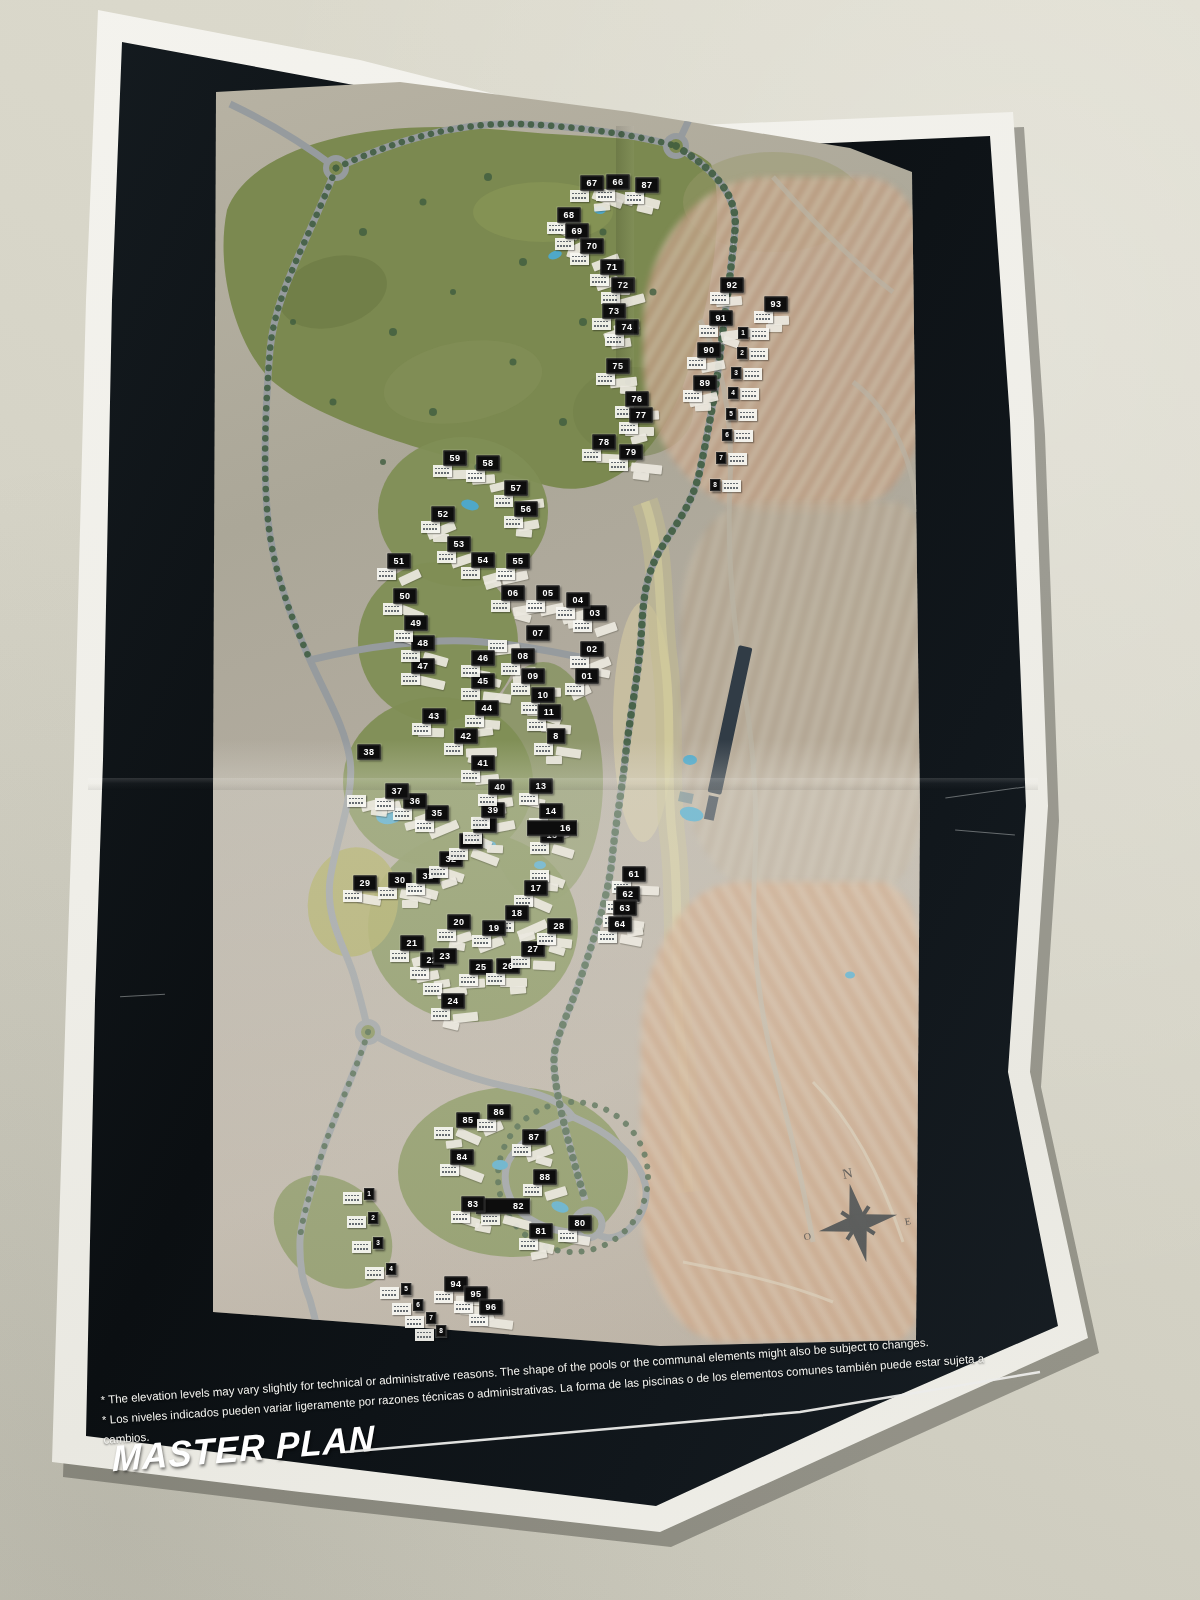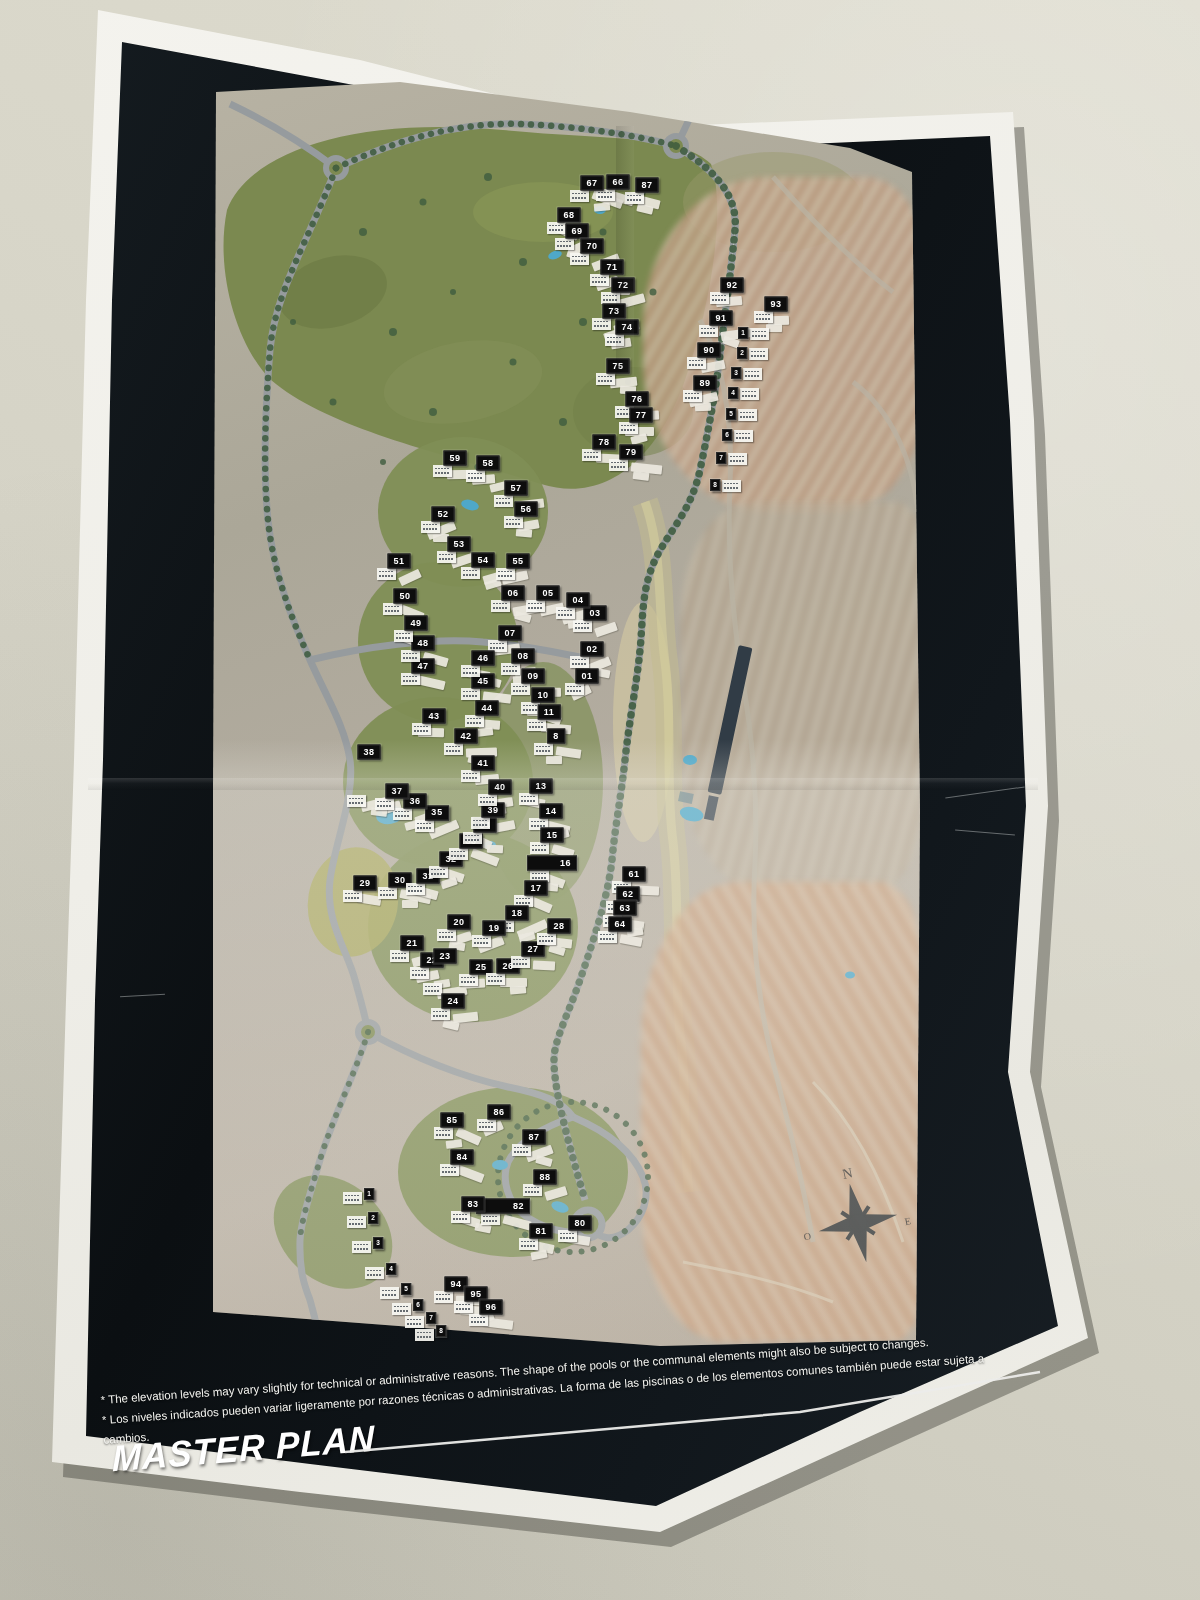--- a/index.html
+++ b/index.html
@@ -332,39 +332,39 @@
       <div class="blk" style="left: 592px; top: 649px;">02</div>
       <div class="tag" style="left: 573px; top: 620px;"></div>
       <div class="blk" style="left: 595px; top: 613px;">03</div>
       <div class="tag" style="left: 556px; top: 607px;"></div>
       <div class="blk" style="left: 578px; top: 600px;">04</div>
       <div class="tag" style="left: 526px; top: 600px;"></div>
       <div class="blk" style="left: 548px; top: 593px;">05</div>
       <div class="tag" style="left: 491px; top: 600px;"></div>
       <div class="blk" style="left: 513px; top: 593px;">06</div>
       <div class="tag" style="left: 488px; top: 640px;"></div>
-      <div class="blk" style="left: 510px; top: 633px;">07</div>
+      <div class="blk" style="left: 538px; top: 633px;">07</div>
       <div class="tag" style="left: 501px; top: 663px;"></div>
       <div class="blk" style="left: 523px; top: 656px;">08</div>
       <div class="tag" style="left: 511px; top: 683px;"></div>
       <div class="blk" style="left: 533px; top: 676px;">09</div>
       <div class="tag" style="left: 521px; top: 702px;"></div>
       <div class="blk" style="left: 543px; top: 695px;">10</div>
       <div class="tag" style="left: 527px; top: 719px;"></div>
       <div class="blk" style="left: 549px; top: 712px;">11</div>
       <div class="tag" style="left: 534px; top: 743px;"></div>
       <div class="blk" style="left: 556px; top: 736px;">8</div>
       <div class="tag" style="left: 519px; top: 793px;"></div>
       <div class="blk" style="left: 541px; top: 786px;">13</div>
       <div class="tag" style="left: 529px; top: 818px;"></div>
       <div class="blk" style="left: 551px; top: 811px;">14</div>
       <div class="tag" style="left: 530px; top: 842px;"></div>
       <div class="blk" style="left: 552px; top: 835px;">15</div>
       <div class="tag" style="left: 530px; top: 870px;"></div>
-      <div class="blk" style="left: 552px; top: 863px; padding-left: 32px;">16</div>
+      <div class="blk" style="left: 552px; top: 828px; padding-left: 32px;">16</div>
       <div class="tag" style="left: 514px; top: 895px;"></div>
       <div class="blk" style="left: 536px; top: 888px;">17</div>
       <div class="tag" style="left: 495px; top: 920px;"></div>
       <div class="blk" style="left: 517px; top: 913px;">18</div>
       <div class="tag" style="left: 472px; top: 935px;"></div>
       <div class="blk" style="left: 494px; top: 928px;">19</div>
       <div class="tag" style="left: 437px; top: 929px;"></div>
       <div class="blk" style="left: 459px; top: 922px;">20</div>
       <div class="tag" style="left: 390px; top: 950px;"></div>
       <div class="blk" style="left: 412px; top: 943px;">21</div>
@@ -388,21 +388,21 @@
       <div class="blk" style="left: 400px; top: 880px;">30</div>
       <div class="tag" style="left: 406px; top: 883px;"></div>
       <div class="blk" style="left: 428px; top: 876px;">31</div>
       <div class="tag" style="left: 429px; top: 866px;"></div>
       <div class="blk" style="left: 451px; top: 859px;">32</div>
       <div class="tag" style="left: 449px; top: 848px;"></div>
       <div class="blk" style="left: 471px; top: 841px;">33</div>
       <div class="tag" style="left: 463px; top: 832px;"></div>
       <div class="blk" style="left: 485px; top: 825px;">34</div>
       <div class="tag" style="left: 415px; top: 820px;"></div>
-      <div class="blk" style="left: 437px; top: 813px; font-family: Liberation Mono, monospace;">35</div>
+      <div class="blk" style="left: 437px; top: 813px;">35</div>
       <div class="tag" style="left: 393px; top: 808px;"></div>
       <div class="blk" style="left: 415px; top: 801px;">36</div>
       <div class="tag" style="left: 375px; top: 798px;"></div>
       <div class="blk" style="left: 397px; top: 791px;">37</div>
       <div class="tag" style="left: 347px; top: 795px;"></div>
       <div class="blk" style="left: 369px; top: 752px;">38</div>
       <div class="tag" style="left: 471px; top: 817px;"></div>
       <div class="blk" style="left: 493px; top: 810px;">39</div>
       <div class="tag" style="left: 478px; top: 794px;"></div>
       <div class="blk" style="left: 500px; top: 787px;">40</div>
@@ -486,21 +486,21 @@
       <div class="blk" style="left: 580px; top: 1223px;">80</div>
       <div class="tag" style="left: 519px; top: 1238px;"></div>
       <div class="blk" style="left: 541px; top: 1231px;">81</div>
       <div class="tag" style="left: 481px; top: 1213px;"></div>
       <div class="blk" style="left: 503px; top: 1206px; padding-left: 36px;">82</div>
       <div class="tag" style="left: 451px; top: 1211px;"></div>
       <div class="blk" style="left: 473px; top: 1204px;">83</div>
       <div class="tag" style="left: 440px; top: 1164px;"></div>
       <div class="blk" style="left: 462px; top: 1157px;">84</div>
       <div class="tag" style="left: 434px; top: 1127px;"></div>
-      <div class="blk" style="left: 452px; top: 1120px;">85</div>
+      <div class="blk" style="left: 468px; top: 1120px;">85</div>
       <div class="tag" style="left: 477px; top: 1119px;"></div>
       <div class="blk" style="left: 499px; top: 1112px;">86</div>
       <div class="tag" style="left: 512px; top: 1144px;"></div>
       <div class="blk" style="left: 534px; top: 1137px;">87</div>
       <div class="tag" style="left: 523px; top: 1184px;"></div>
       <div class="blk" style="left: 545px; top: 1177px;">88</div>
       <div class="tag" style="left: 683px; top: 390px;"></div>
       <div class="blk" style="left: 705px; top: 383px;">89</div>
       <div class="tag" style="left: 687px; top: 357px;"></div>
       <div class="blk" style="left: 709px; top: 350px;">90</div>

